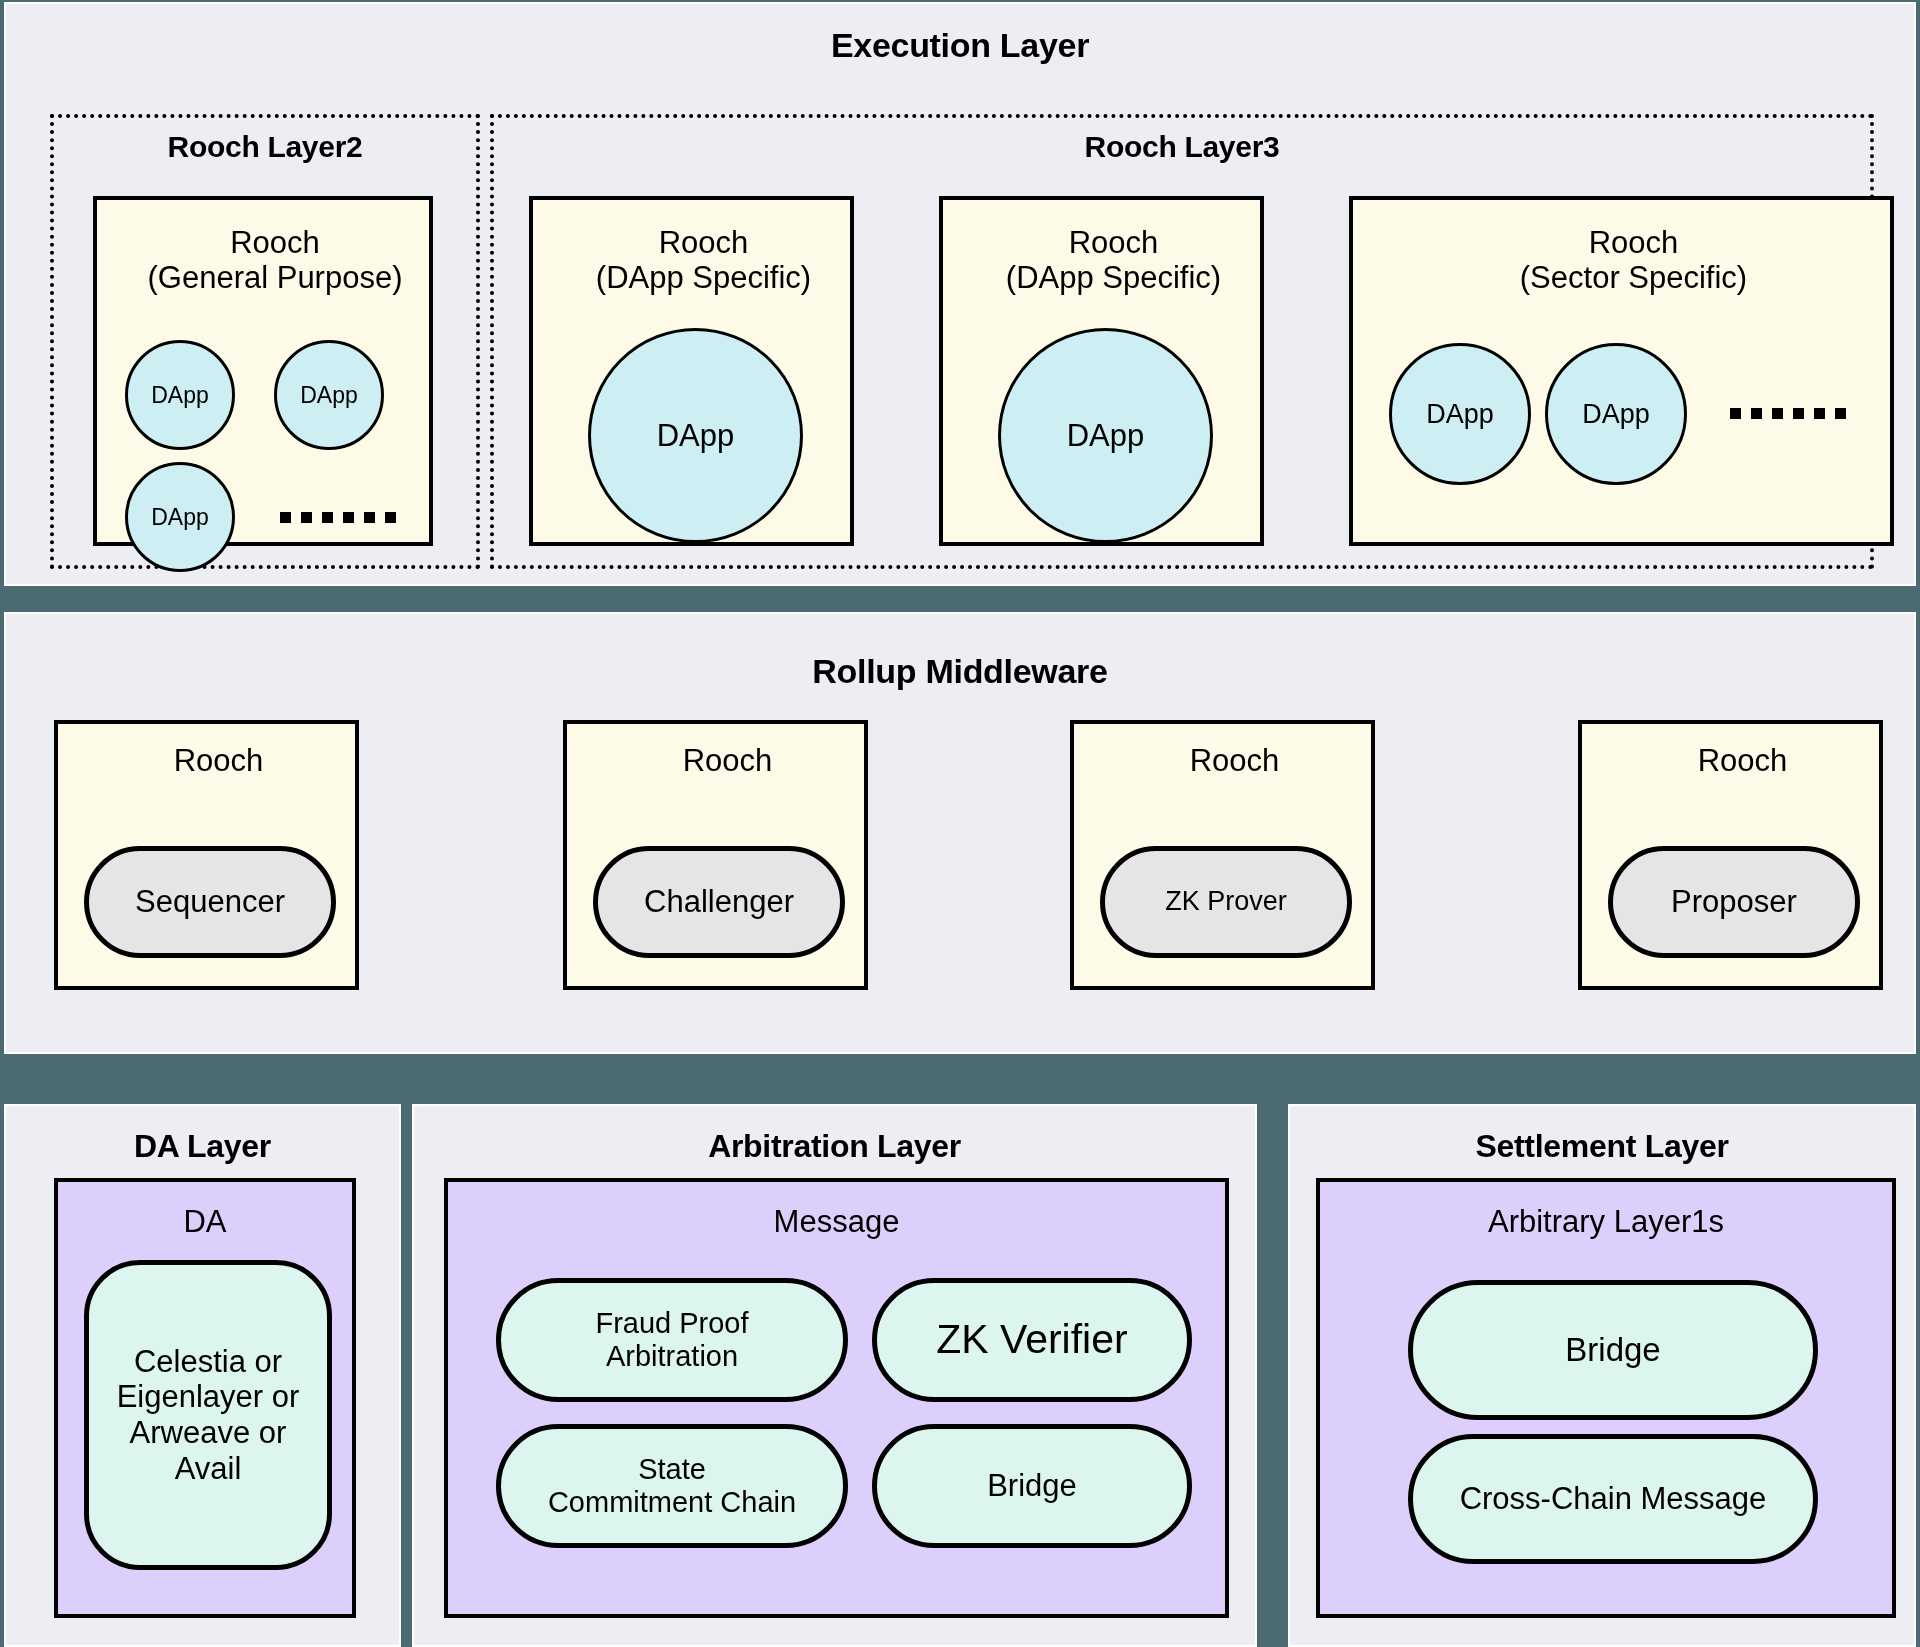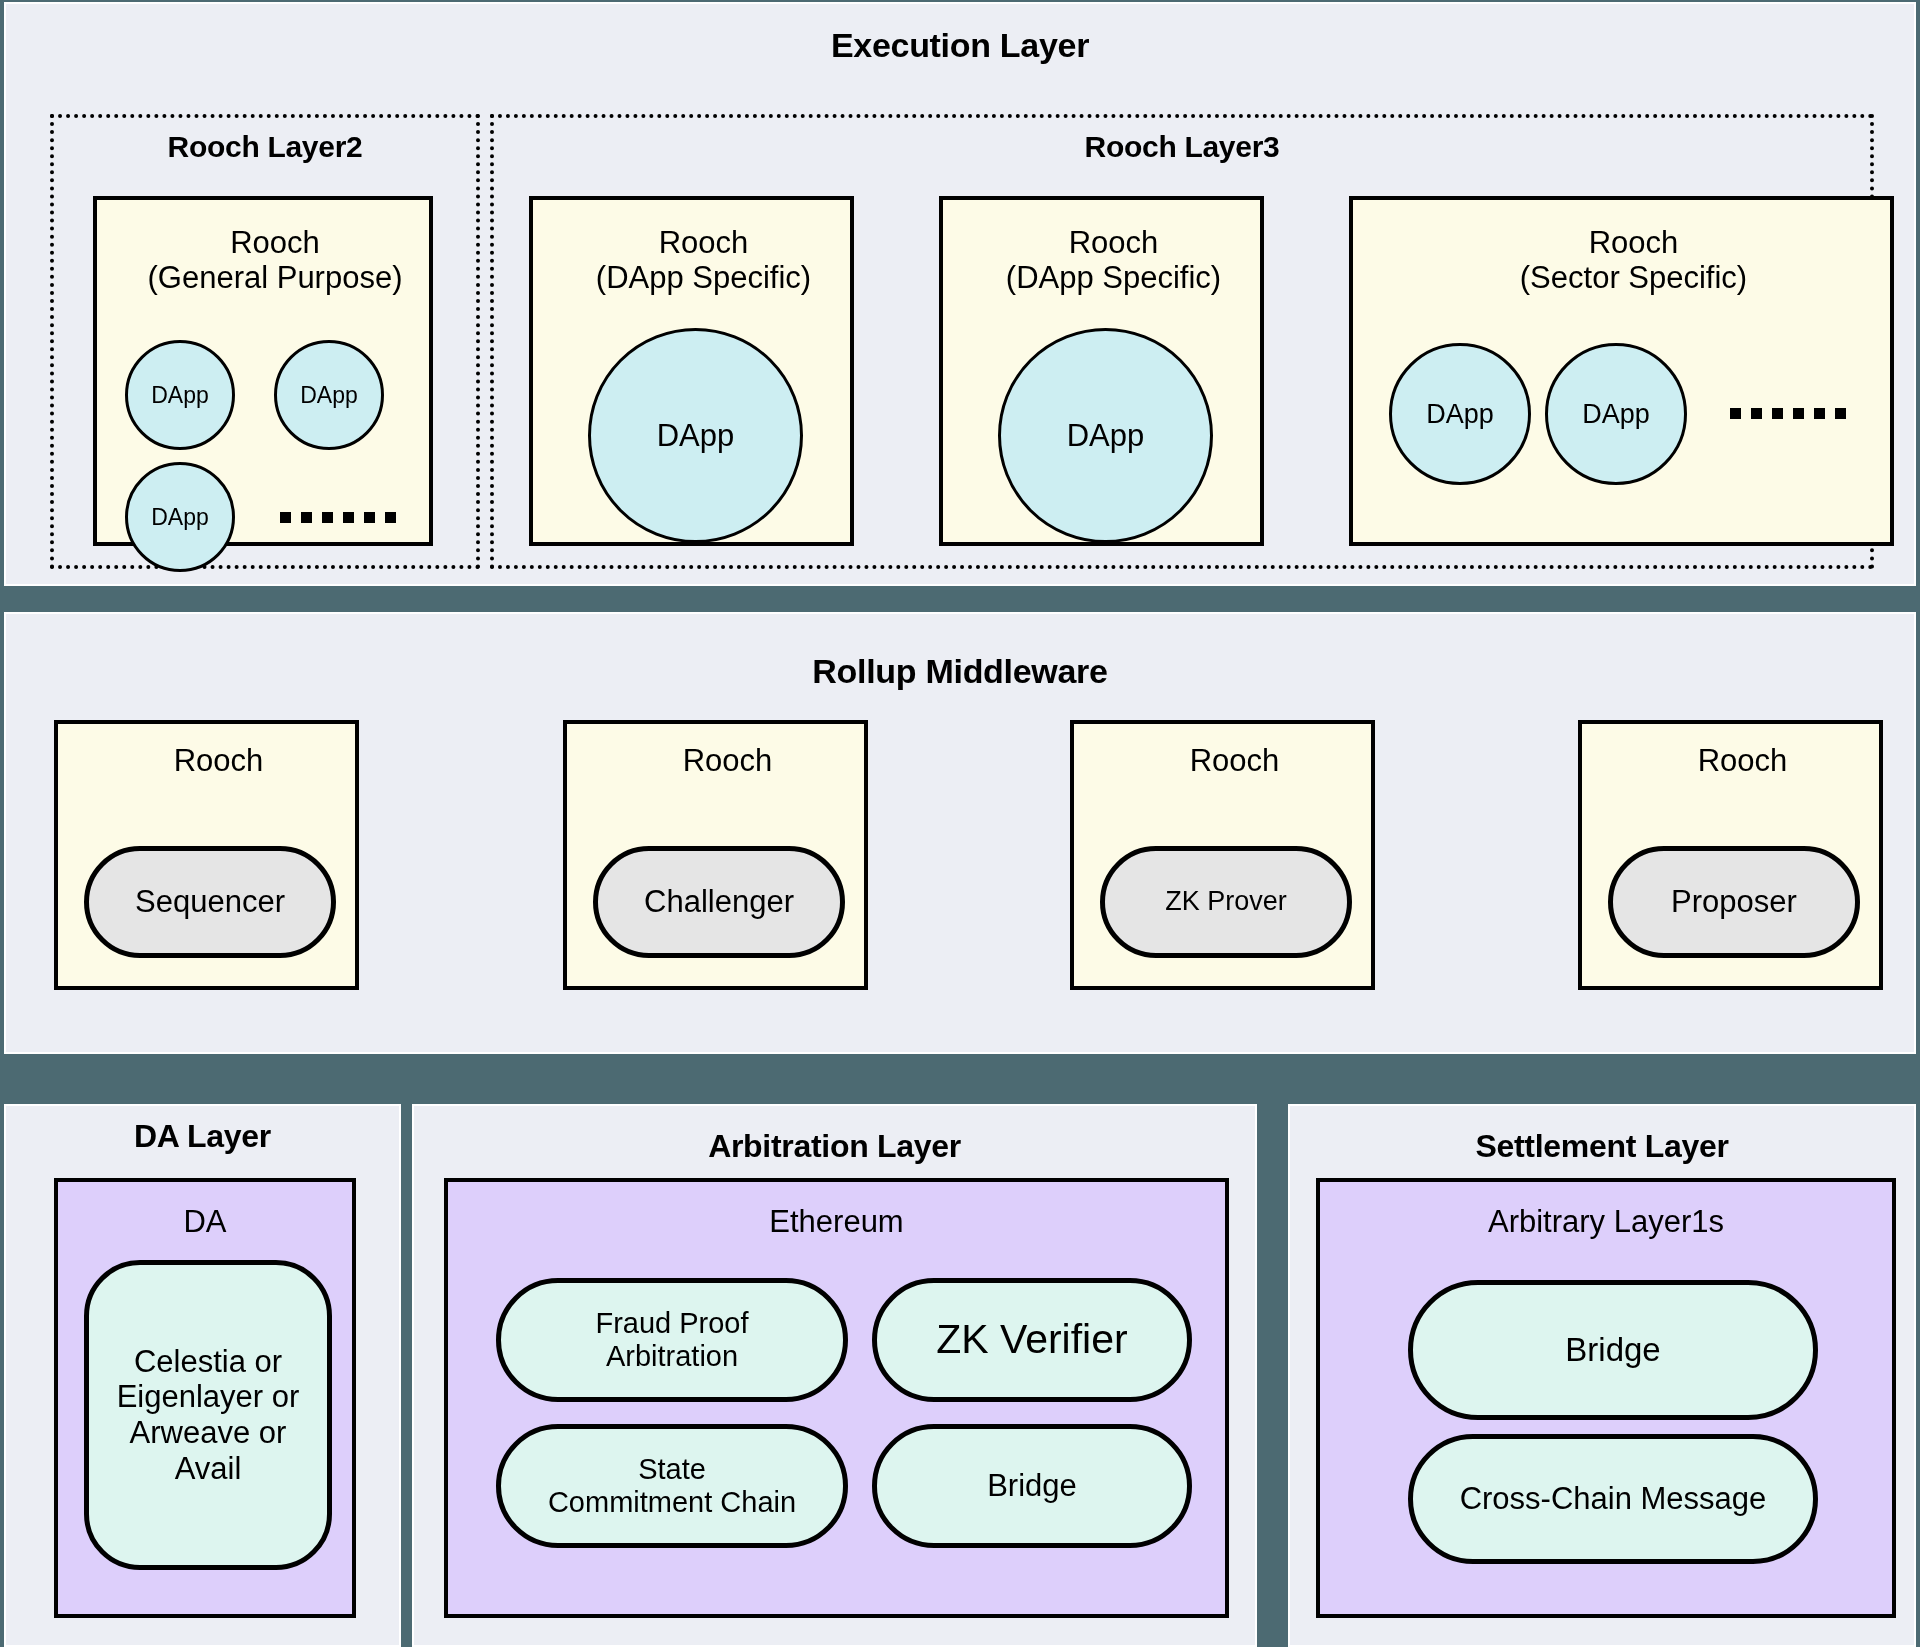--- a/index.html
+++ b/index.html
@@ -178,36 +178,36 @@
       <div class="pill cyan" style="left:26px; top:122px; width:252px; height:112px; border-radius:56px; font-size:27px;">ZK Prover</div>
     </div>
 
     <div class="chainbox" style="left:1572px; top:106px; width:305px; height:270px;">
       <div class="chainbox-title" style="padding-top:20px;">Rooch</div>
       <div class="pill cyan" style="left:26px; top:122px; width:252px; height:112px; border-radius:56px; font-size:31px;">Proposer</div>
     </div>
   </div>
 
   <div class="band" style="left:4px; top:1104px; width:397px; height:543px;">
-    <div class="band-title" style="font-size:32px; margin-top:12px;">DA Layer</div>
+    <div class="band-title" style="font-size:32px; margin-top:22px;">DA Layer</div>
 
     <div class="l1box" style="left:48px; top:72px; width:302px; height:440px;">
       <div class="l1box-title">DA</div>
       <div class="pill mint" style="left:26px; top:78px; width:248px; height:310px; border-radius:56px; font-size:31px;">Celestia or
 Eigenlayer or
 Arweave or
 Avail</div>
     </div>
   </div>
 
   <div class="band" style="left:412px; top:1104px; width:845px; height:543px;">
     <div class="band-title" style="font-size:32px; margin-top:22px;">Arbitration Layer</div>
 
     <div class="l1box" style="left:30px; top:72px; width:785px; height:440px;">
-      <div class="l1box-title">Ethereum</div>
+      <div class="l1box-title">Message</div>
 
       <div class="pill mint" style="left:48px; top:96px; width:352px; height:124px; border-radius:62px; font-size:29px;">Fraud Proof
 Arbitration</div>
       <div class="pill mint" style="left:424px; top:96px; width:320px; height:124px; border-radius:62px; font-size:41px;">ZK Verifier</div>
       <div class="pill mint" style="left:48px; top:242px; width:352px; height:124px; border-radius:62px; font-size:29px;">State
 Commitment Chain</div>
       <div class="pill mint" style="left:424px; top:242px; width:320px; height:124px; border-radius:62px; font-size:31px;">Bridge</div>
     </div>
   </div>
 

